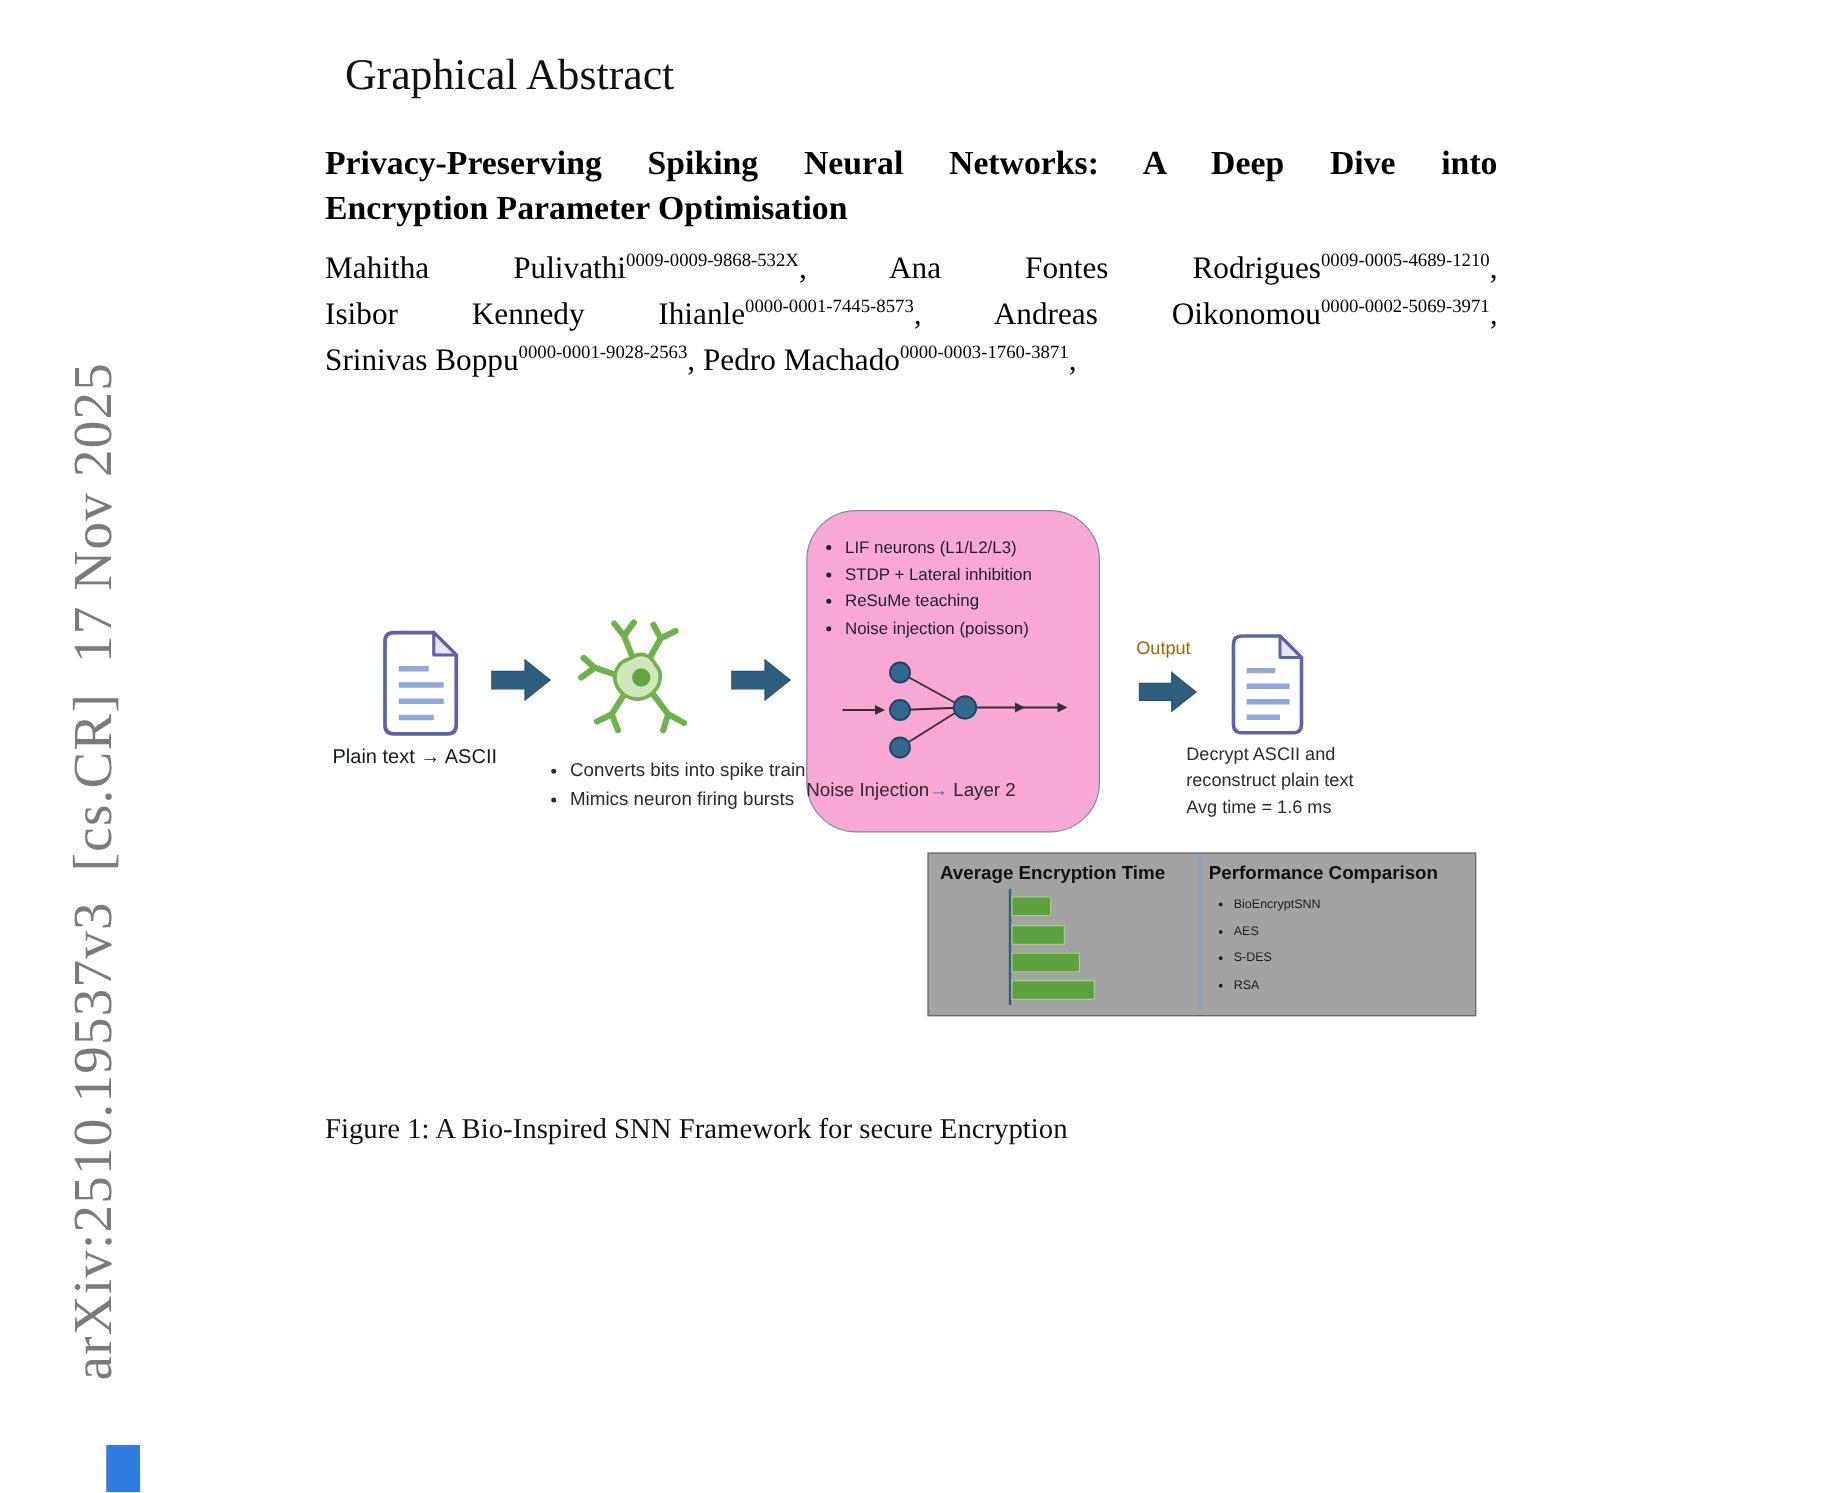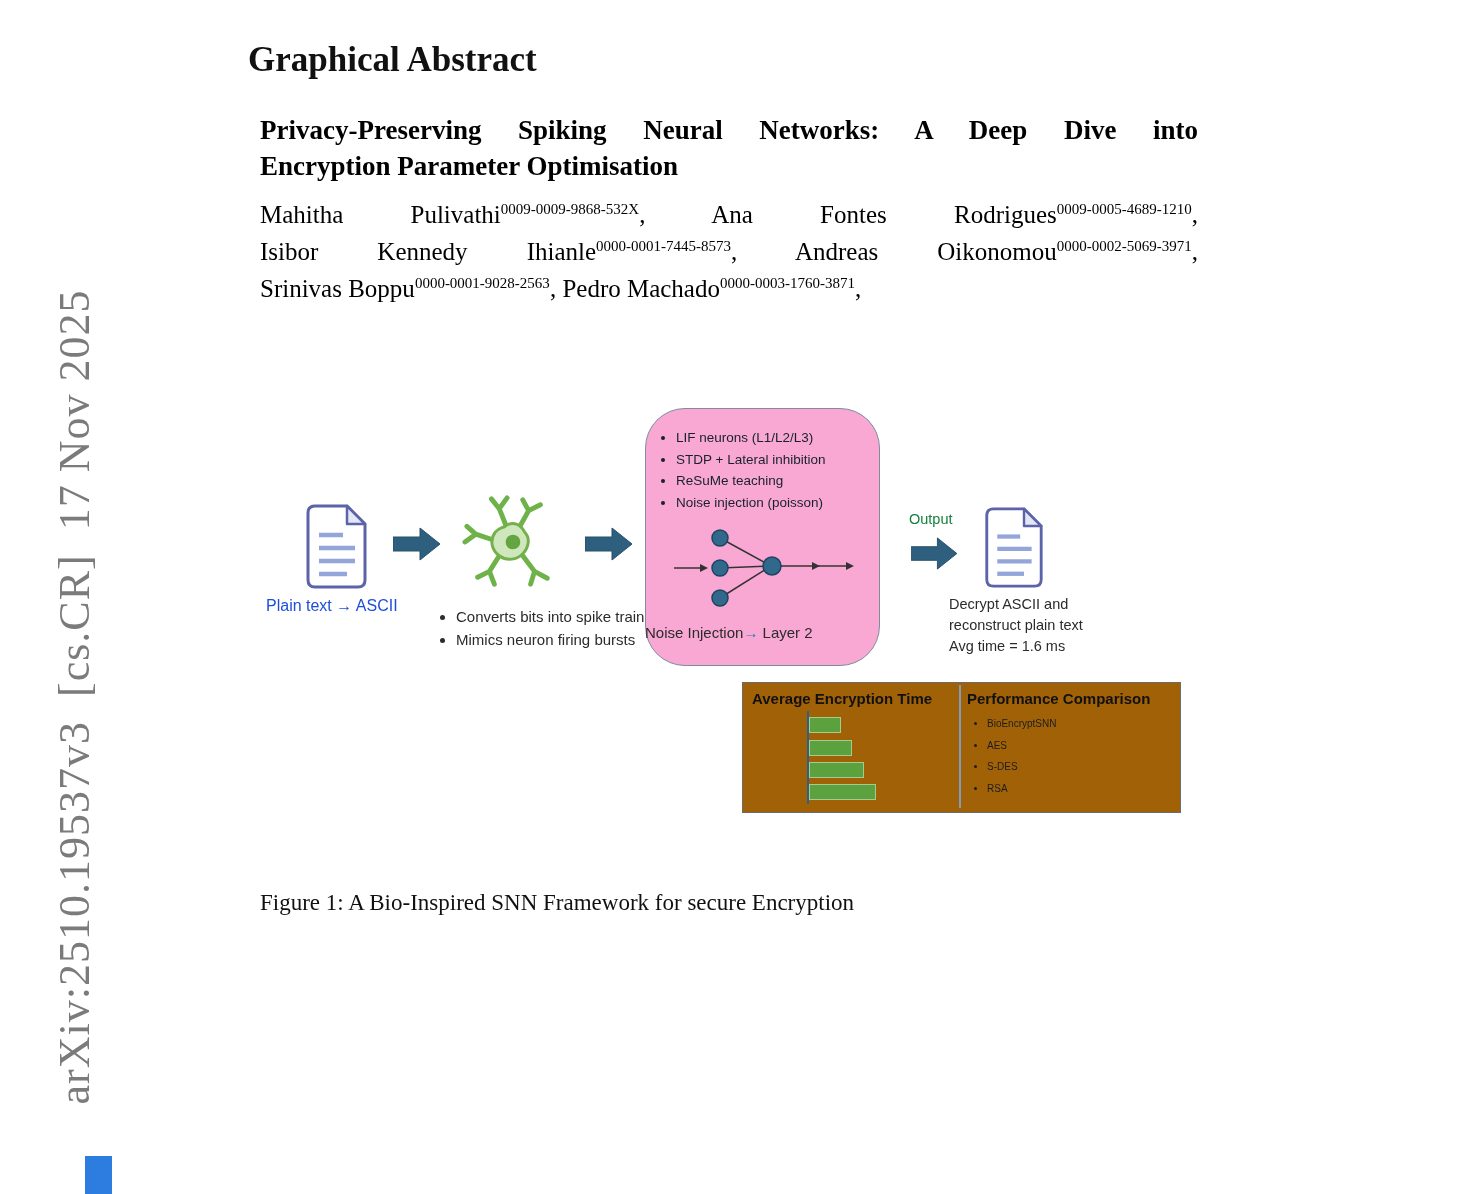--- a/index.html
+++ b/index.html
@@ -5,50 +5,50 @@
   html,body{margin:0;padding:0;background:#ffffff;}
   #canvas{position:relative;width:1467px;height:1194px;background:#ffffff;overflow:hidden;
           font-family:"Liberation Serif",serif;color:#000;}
 
   
   .arxiv-strip{position:absolute;left:74px;top:697px;transform:translate(-50%,-50%) rotate(-90deg);
     white-space:pre;font-size:44px;color:#7b7b7b;letter-spacing:1px;}
   .corner-mark{position:absolute;left:85px;top:1156px;width:27px;height:38px;background:#2d7de1;}
 
   
-  .section-title{position:absolute;left:248px;top:40px;font-size:35px;color:#111;font-weight:bold;}
+  .section-title{position:absolute;left:276px;top:40px;font-size:35px;color:#111;}
   .paper-title{position:absolute;left:260px;top:112px;width:938px;font-size:27px;font-weight:bold;line-height:36px;}
   .paper-title .jline{text-align:justify;text-align-last:justify;}
   .authors{position:absolute;left:260px;top:196px;width:938px;font-size:25px;line-height:37px;}
   .authors .jline{text-align:justify;text-align-last:justify;}
   .authors sup{font-size:15px;line-height:0;}
   .caption{position:absolute;left:260px;top:890px;width:938px;text-align:left;font-size:23px;color:#111;}
 
   
   .fig{font-family:"Liberation Sans",sans-serif;color:#222;}
   .doc-icon{position:absolute;}
   .arrow-icon{position:absolute;}
-  .input-label{position:absolute;left:266px;top:597px;font-size:16px;color:#1d4ed8;}
+  .input-label{position:absolute;left:266px;top:597px;font-size:16px;color:#0f172a;}
   .neuron-icon{position:absolute;left:462px;top:492px;}
 
   .encoder-bullets{position:absolute;left:430px;top:606px;width:212px;margin:0;padding:0 0 0 26px;
     font-size:15px;line-height:21.5px;color:#2b2b2b;}
   .encoder-bullets li{margin-bottom:1px;}
 
   .snn-box{position:absolute;left:645px;top:408px;width:233px;height:256px;border:1.5px solid #7d8da0;
     border-radius:40px;background:#f9a8d4;}
   .snn-bullets{margin:18px 0 0 0;padding:0 0 0 30px;font-size:13.5px;line-height:21.5px;color:#17212b;}
   .network-svg{position:absolute;left:668px;top:524px;}
   .noise-row{position:absolute;left:645px;top:624px;width:233px;text-align:left;font-size:15px;color:#2b2b2b;}
   .noise-arrow{color:#2e75b6;font-weight:bold;}
 
-  .output-label{position:absolute;left:909px;top:511px;font-size:14.5px;color:#15803d;}
+  .output-label{position:absolute;left:909px;top:511px;font-size:14.5px;color:#a16207;}
   .decrypt-text{position:absolute;left:949px;top:594px;width:200px;font-size:14.5px;line-height:21px;color:#2b2b2b;}
 
-  .panel{position:absolute;left:742px;top:682px;width:437px;height:129px;border:1.5px solid #6b6b6b;background:#a16207;}
+  .panel{position:absolute;left:742px;top:682px;width:437px;height:129px;border:1.5px solid #6b6b6b;background:#a3a3a3;}
   .panel-left-title{position:absolute;left:9px;top:7px;font-size:15px;font-weight:bold;color:#111;}
   .panel-right-title{position:absolute;left:224px;top:7px;font-size:15px;font-weight:bold;color:#111;}
   .panel-divider{position:absolute;left:216px;top:2px;width:2px;height:123px;background:#7f9db9;}
   .chart-axis{position:absolute;left:64px;top:28px;width:2px;height:93px;background:#35607d;}
   .bar{position:absolute;left:66px;height:14px;background:#5ba23e;border:1px solid #a6cb90;}
   .comparison-list{position:absolute;left:224px;top:30px;margin:0;padding:0 0 0 20px;
     font-size:10px;line-height:21.5px;color:#1d1d1d;}
 </style>
 </head>
 <body>

